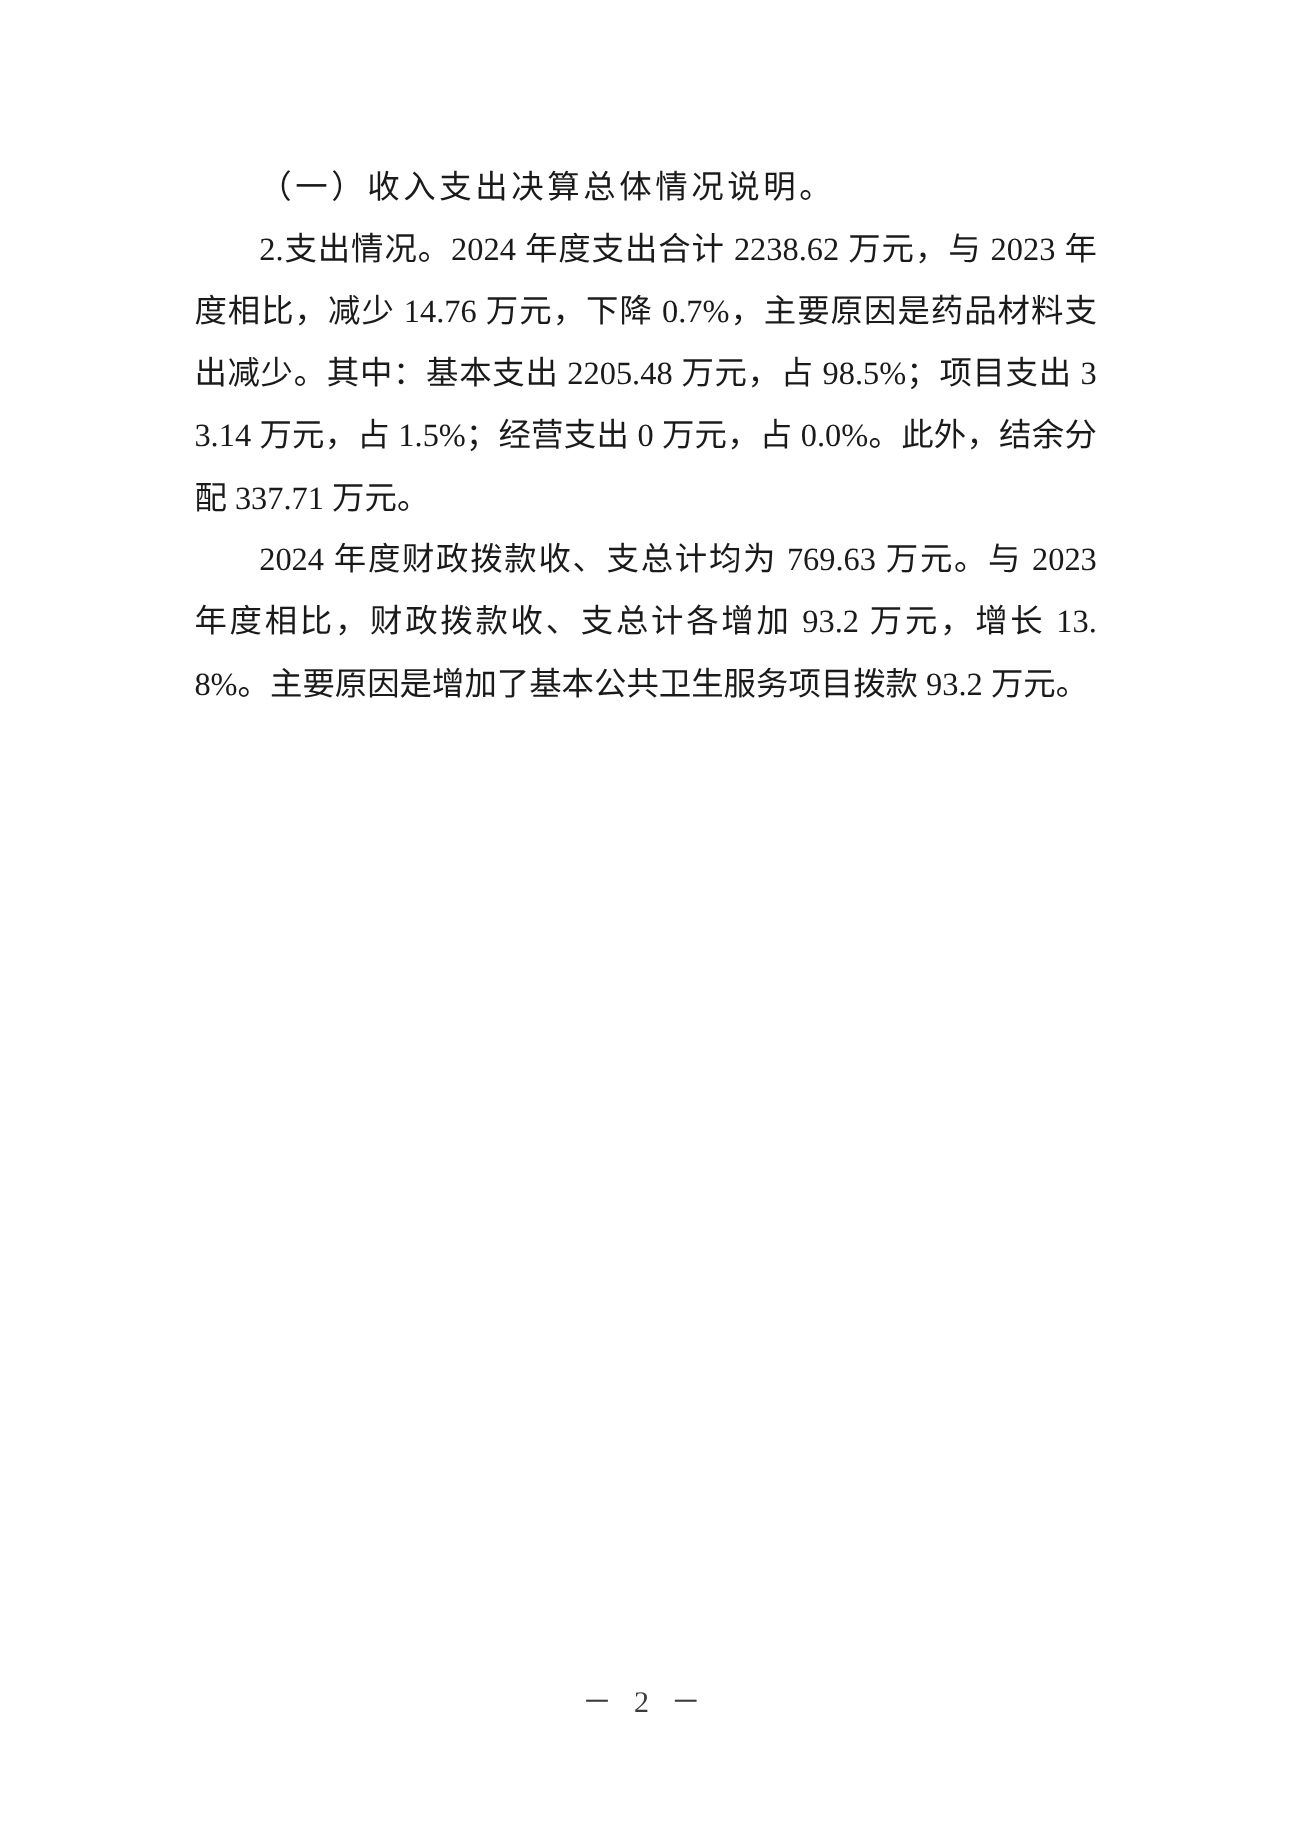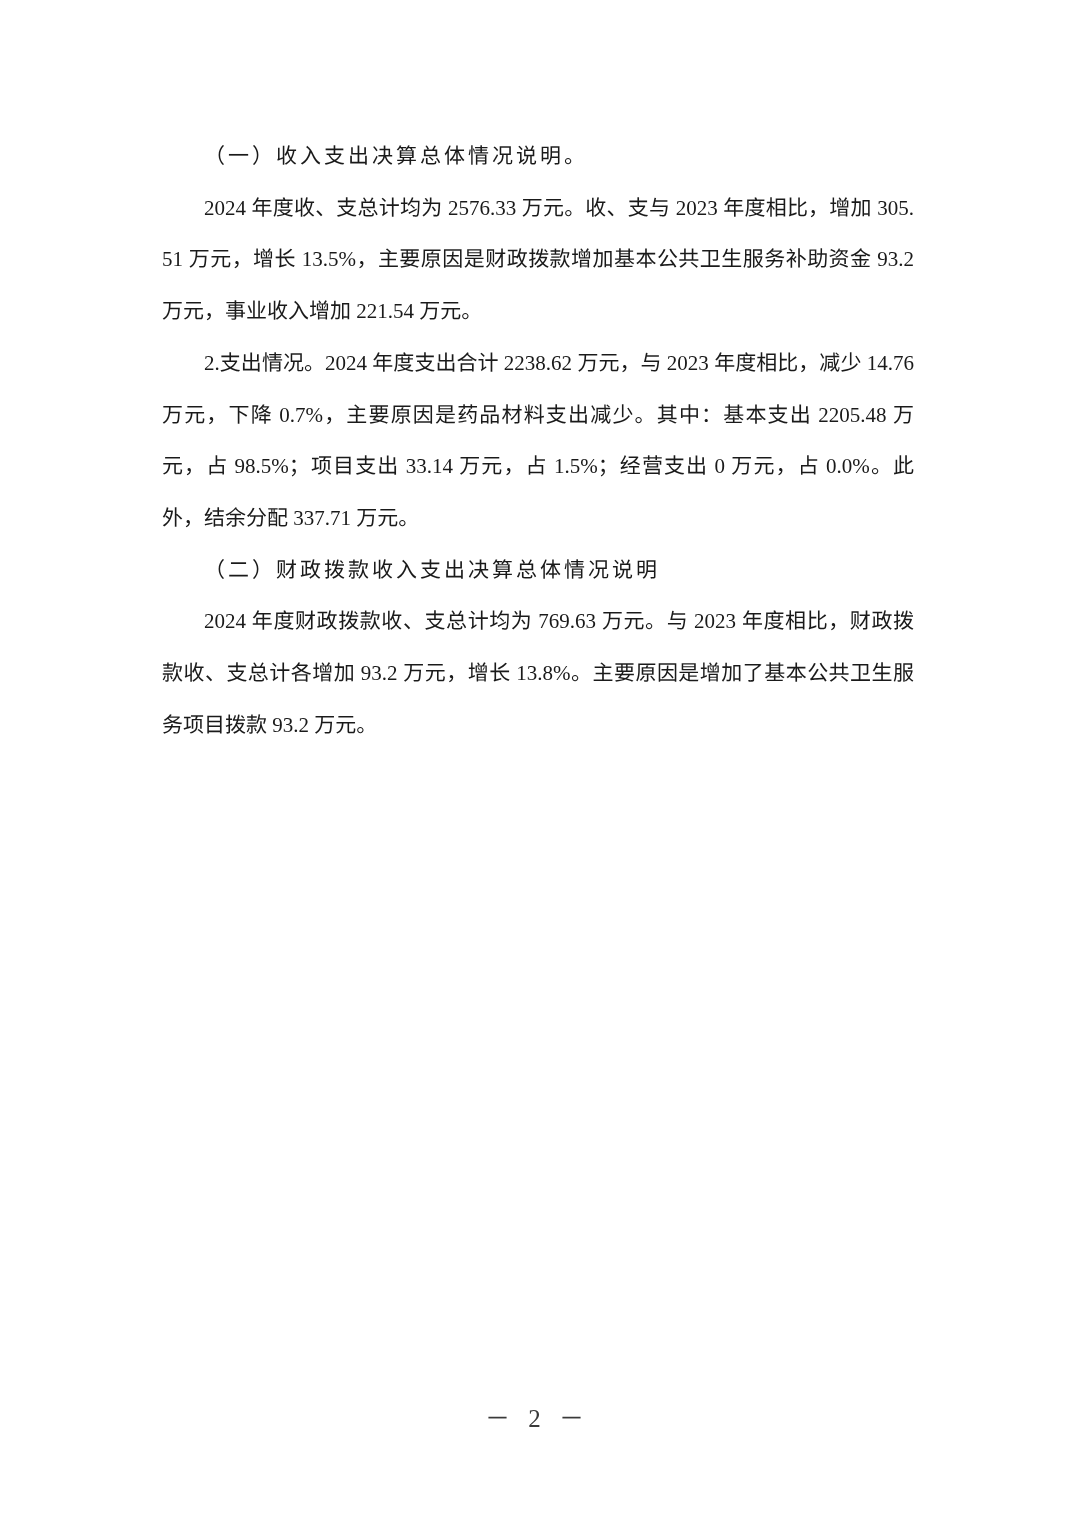--- a/index.html
+++ b/index.html
@@ -17,21 +17,21 @@
     color: #1a1a1a;
   }
   .content {
     position: absolute;
     left: 162px;
     top: 131px;
     width: 752px;
   }
   .para {
     margin: 0;
-    font-size: 21px;
+    font-size: 27px;
     line-height: 51.7px;
     text-align: justify;
     text-indent: 2em;
     word-break: break-all;
     color: #1a1a1a;
   }
   .para.heading {
     text-align: left;
     letter-spacing: 3px;
     white-space: nowrap;
@@ -46,19 +46,17 @@
     letter-spacing: 6px;
     color: #3a3a3a;
   }
 </style>
 </head>
 <body>
 
 <div class="page">
   <div class="content">
     <p class="para heading">（一）收入支出决算总体情况说明。</p>
-    <p class="para">2024 年度收、支总计均为 2576.33 万元。收、支与 2023 年度相比，增加 305.51 万元，增长 13.5%，主要原因是财政拨款增加基本公共卫生服务补助资金 93.2 万元，事业收入增加 221.54 万元。</p>
     <p class="para">2.支出情况。2024 年度支出合计 2238.62 万元，与 2023 年度相比，减少 14.76 万元，下降 0.7%，主要原因是药品材料支出减少。其中：基本支出 2205.48 万元，占 98.5%；项目支出 33.14 万元，占 1.5%；经营支出 0 万元，占 0.0%。此外，结余分配 337.71 万元。</p>
-    <p class="para heading">（二）财政拨款收入支出决算总体情况说明</p>
     <p class="para">2024 年度财政拨款收、支总计均为 769.63 万元。与 2023 年度相比，财政拨款收、支总计各增加 93.2 万元，增长 13.8%。主要原因是增加了基本公共卫生服务项目拨款 93.2 万元。</p>
   </div>
   <div class="footer">－ 2 －</div>
 </div>
 
 </body></html>

